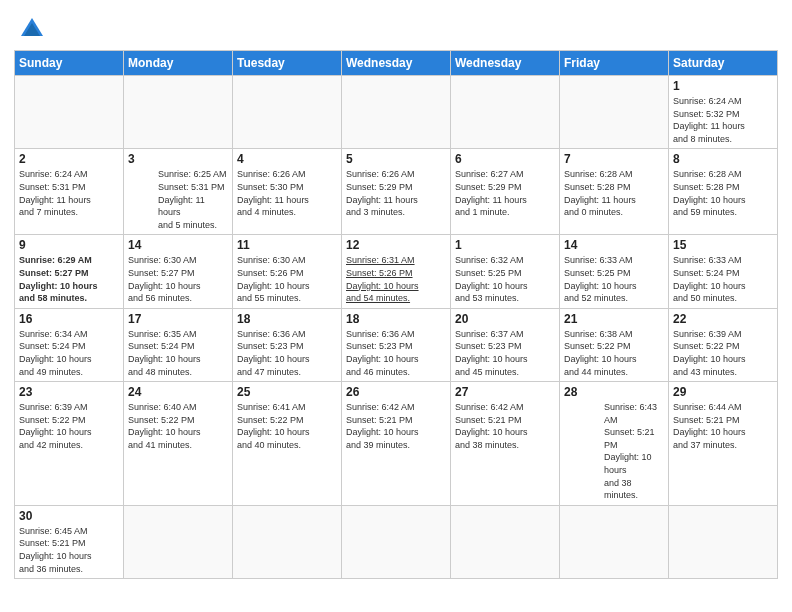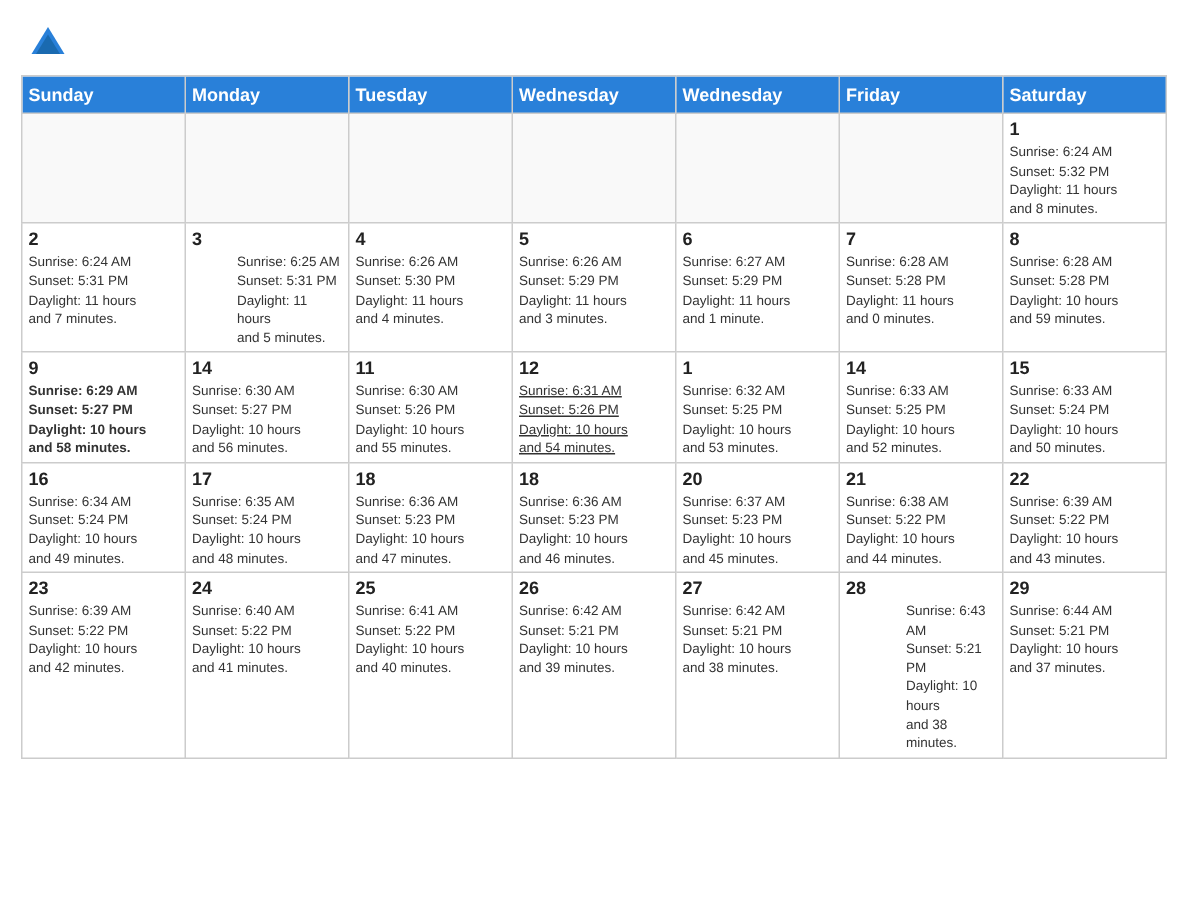--- a/index.html
+++ b/index.html
@@ -331,15 +331,30 @@
 and 38 minutes.</div>
           </td>
           <td>
             <span class="day-number">29</span>
             <div class="day-info" style="white-space: pre-line;">Sunrise: 6:44 AM
 Sunset: 5:21 PM
 Daylight: 10 hours
 and 37 minutes.</div>
           </td>
         </tr>
+        <tr class="last-row">
+          <td>
+            <span class="day-number">30</span>
+            <div class="day-info" style="white-space: pre-line;">Sunrise: 6:45 AM
+Sunset: 5:21 PM
+Daylight: 10 hours
+and 36 minutes.</div>
+          </td>
+          <td class="empty"></td>
+          <td class="empty"></td>
+          <td class="empty"></td>
+          <td class="empty"></td>
+          <td class="empty"></td>
+          <td class="empty"></td>
+        </tr>
       </tbody>
   </table>
 </div>
 
 </body></html>

